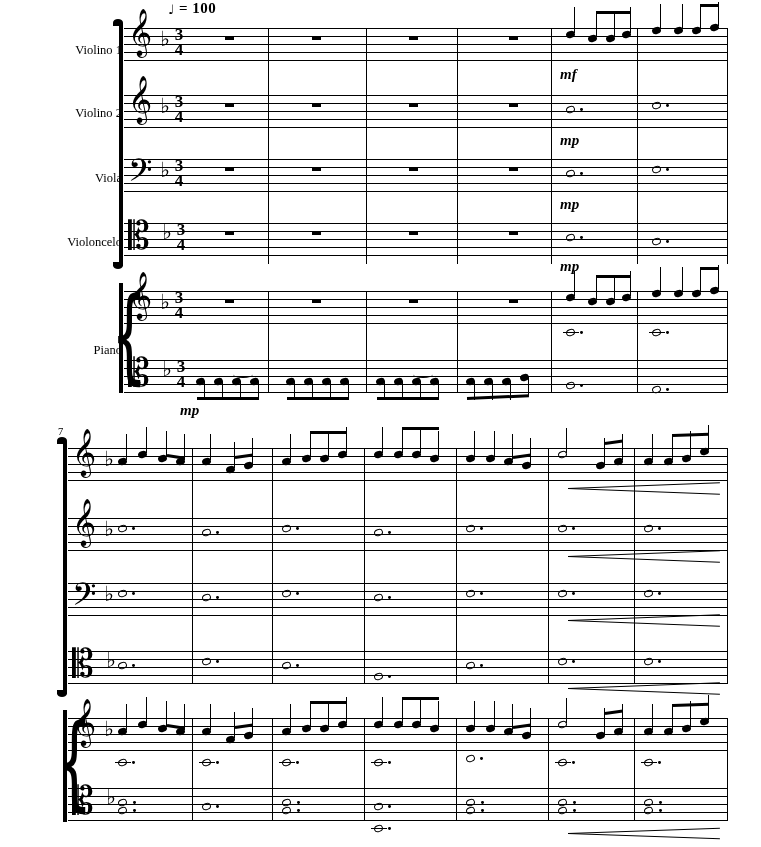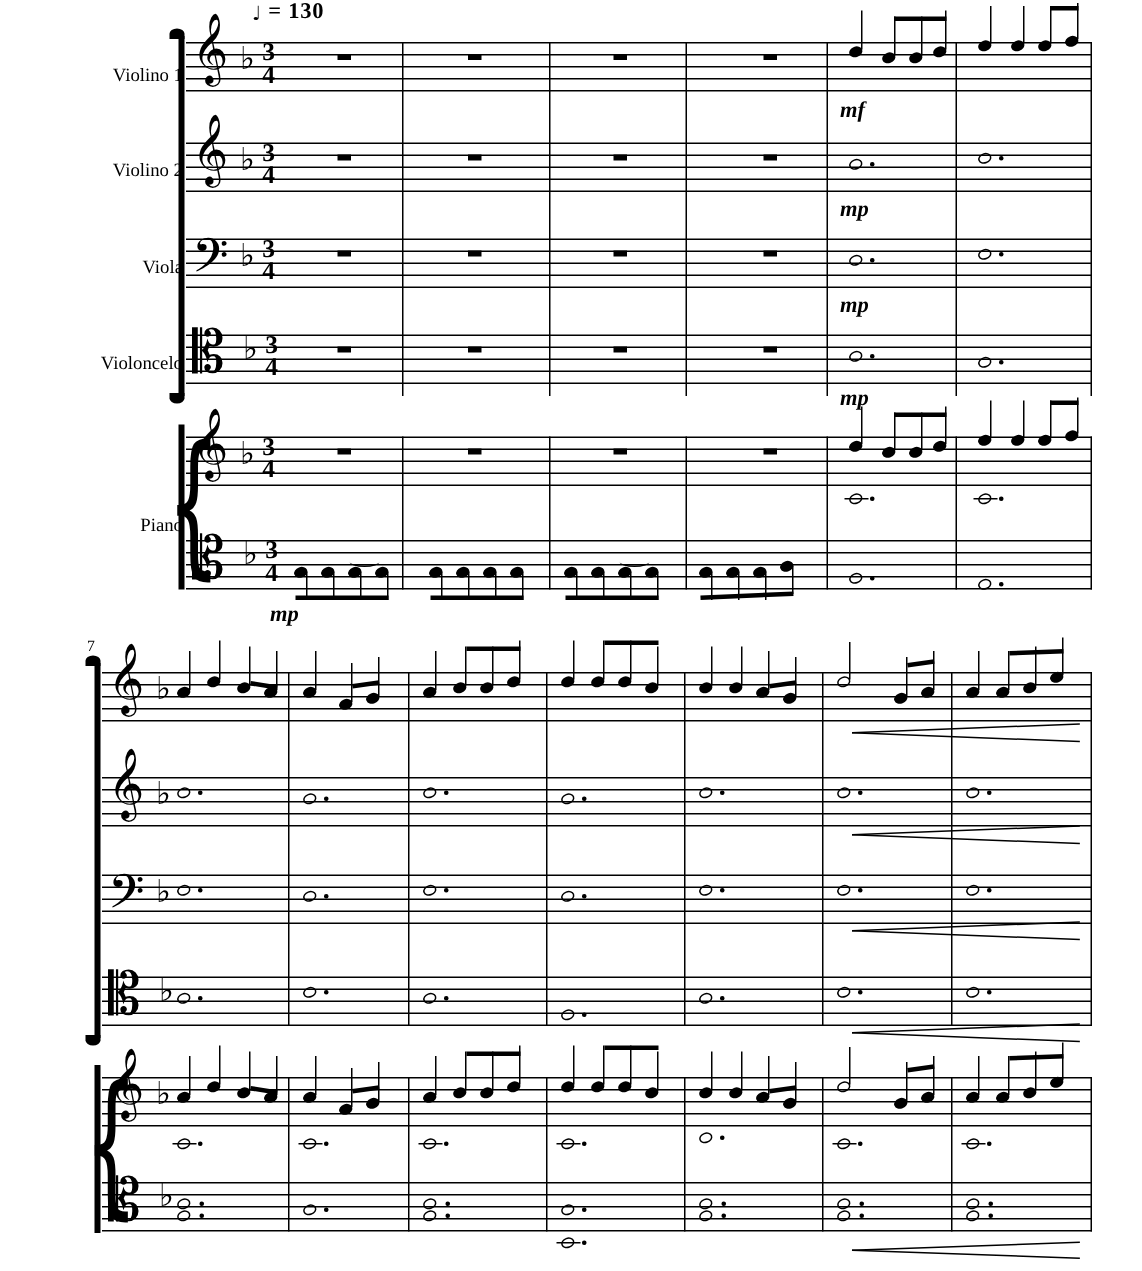--- a/index.html
+++ b/index.html
@@ -156,21 +156,21 @@
     transform-origin: left center;
   }
 </style>
 </head>
 <body>
 
 <div class="sheet">
 
   <div class="abs tempo" style="left:168px; top:0px;">
     <span class="notehead">♩</span>
-    <span>= 130</span>
+    <span>= 100</span>
   </div>
 
   <div class="abs instr-label" style="left:30px; top:43px; width:92px;">Violino 1</div>
   <div class="abs instr-label" style="left:30px; top:106px; width:92px;">Violino 2</div>
   <div class="abs instr-label" style="left:30px; top:171px; width:92px;">Viola</div>
   <div class="abs instr-label" style="left:24px; top:235px; width:98px;">Violoncelo</div>
   <div class="abs instr-label" style="left:30px; top:343px; width:92px;">Piano</div>
 
   <div class="abs brace" style="left:111px; top:283px; font-size:104px;">{</div>
 

